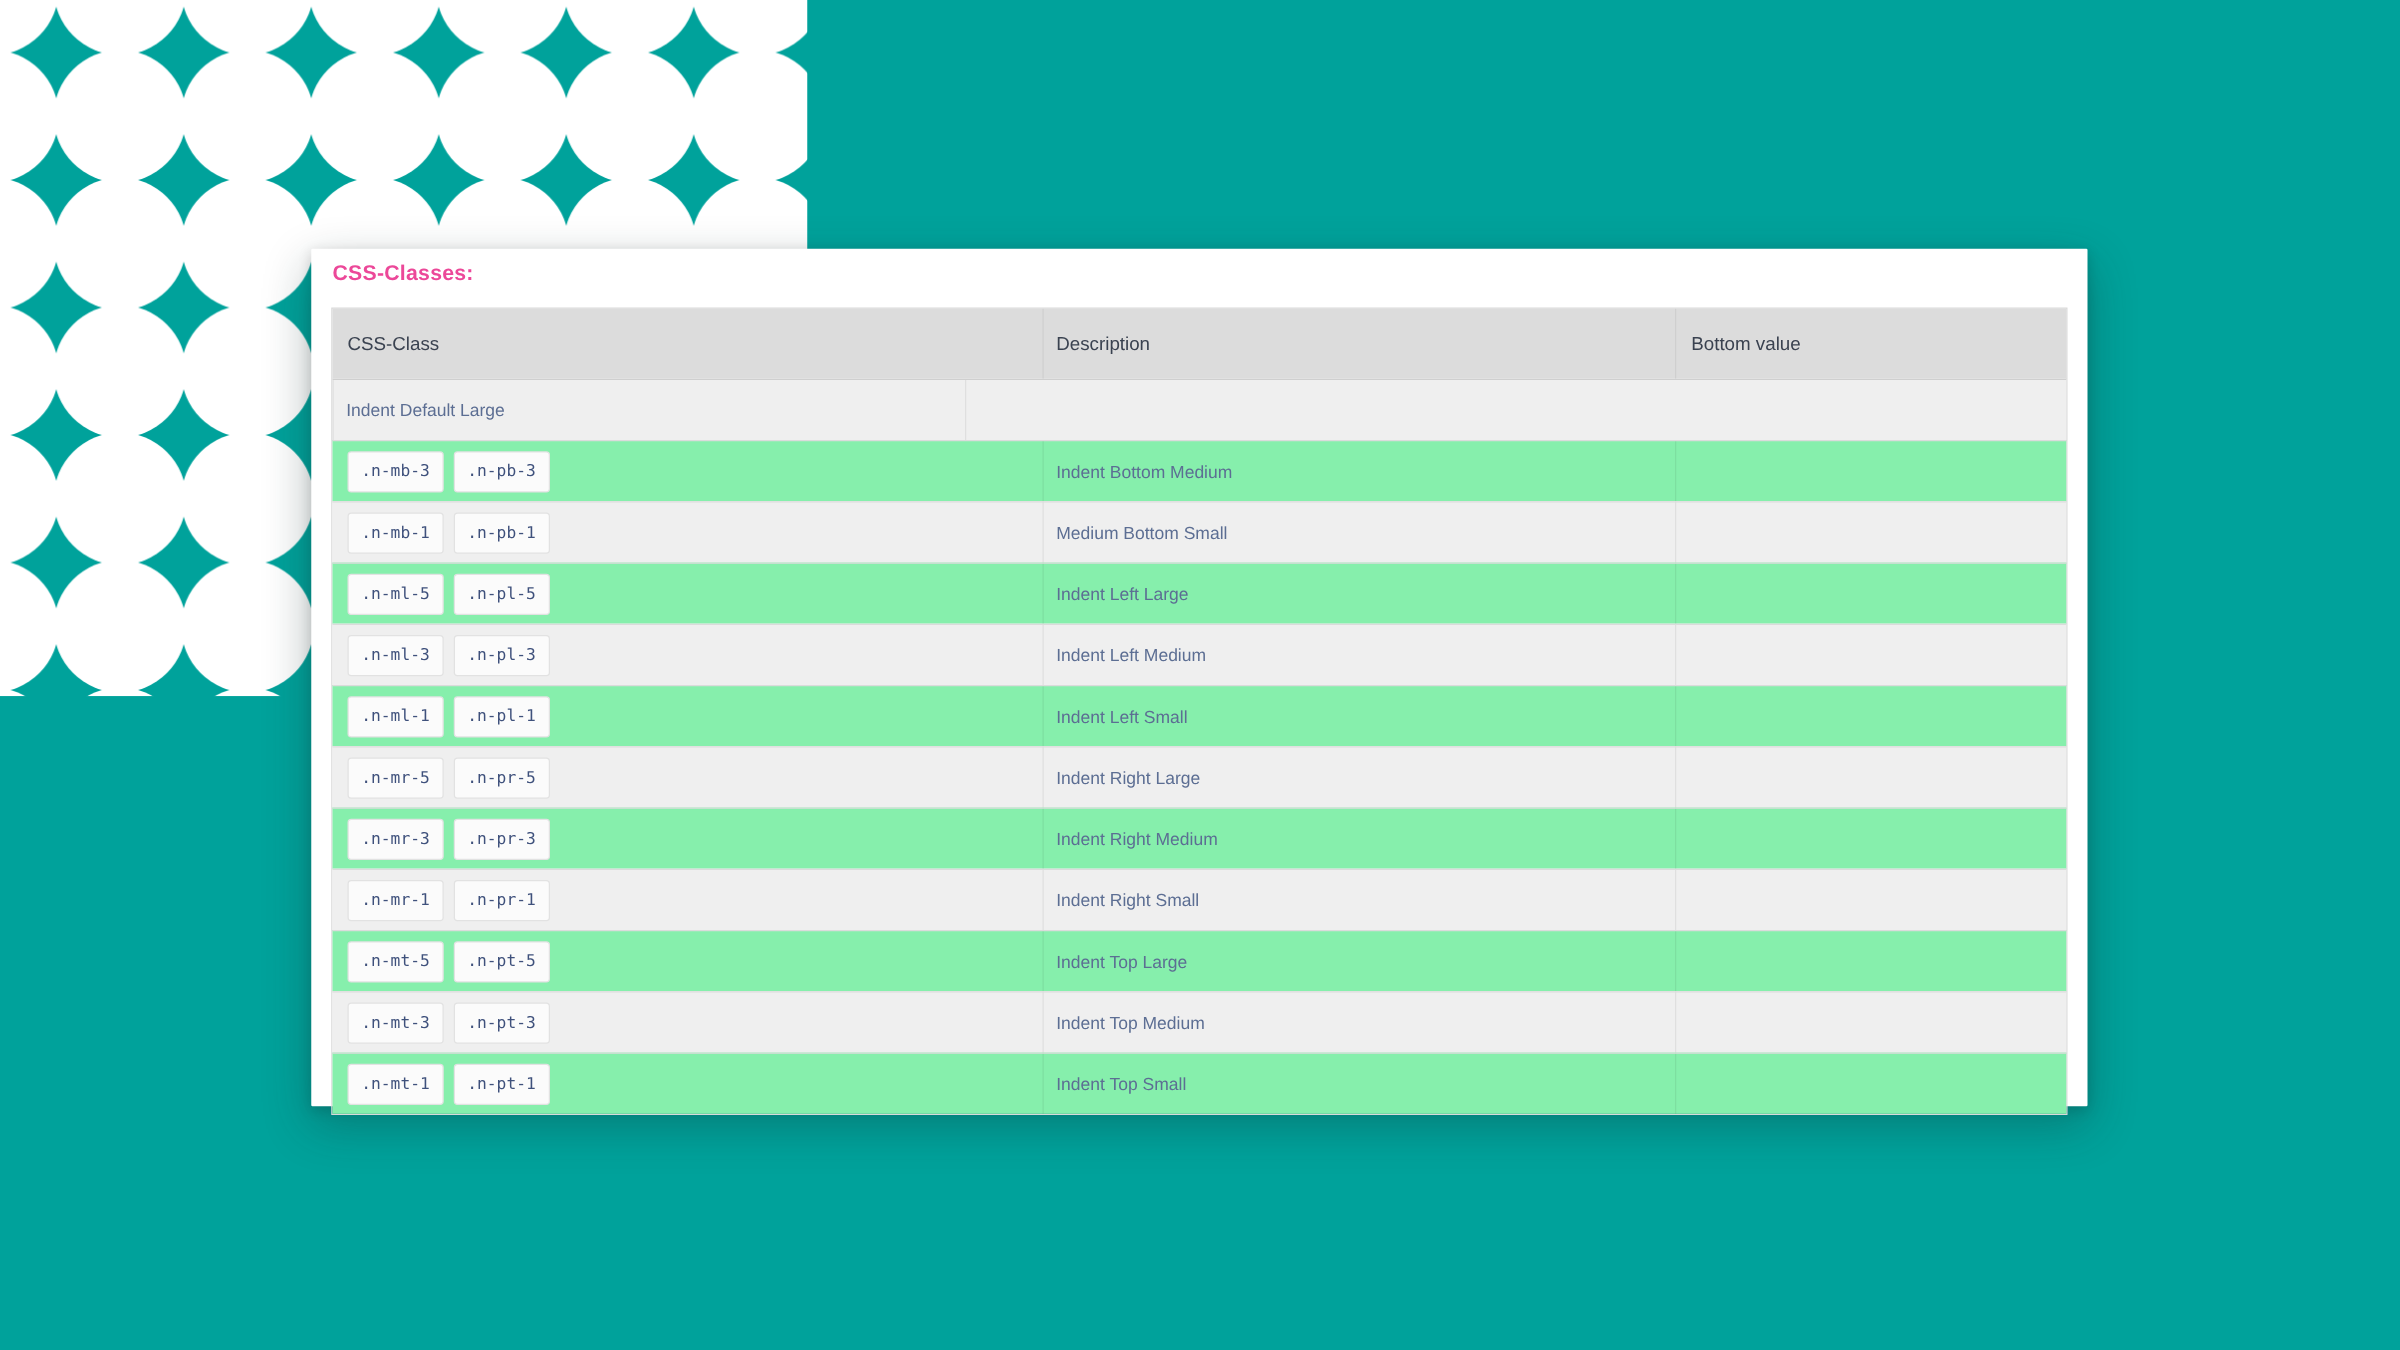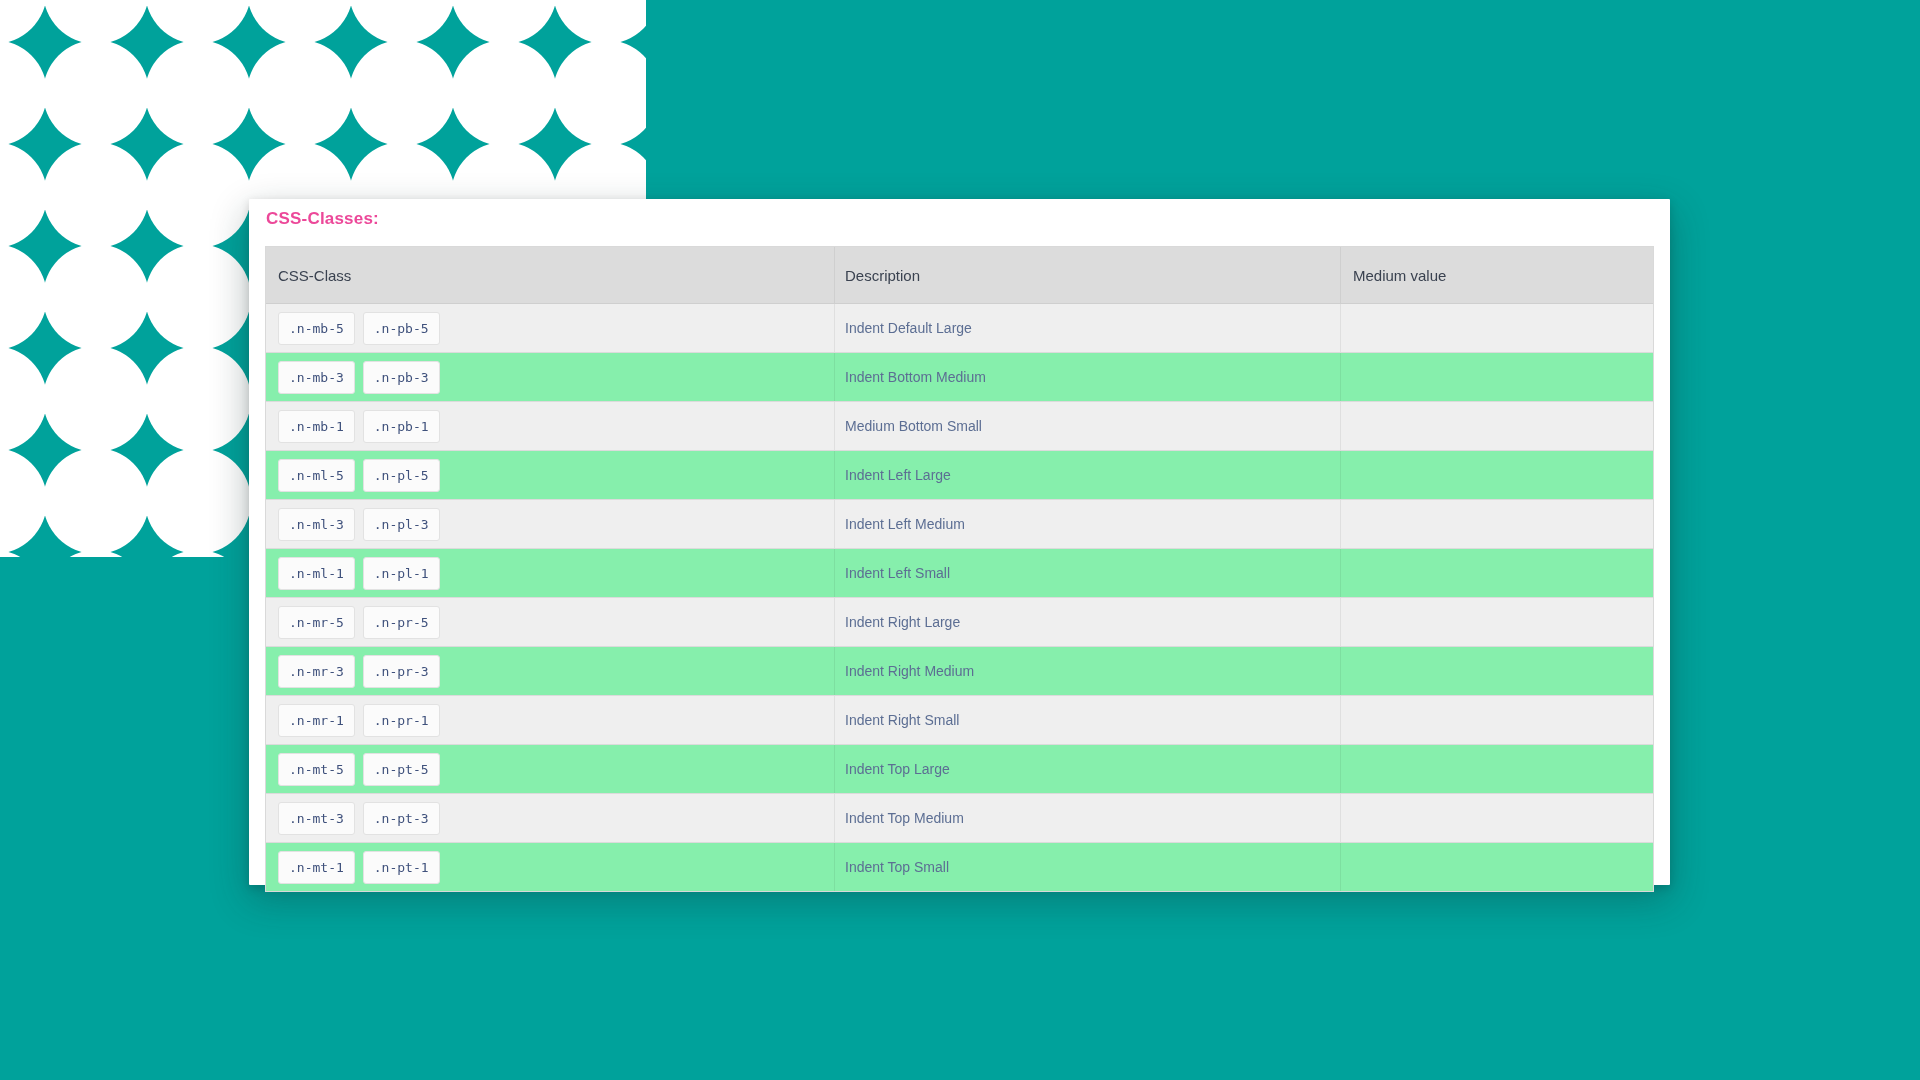--- a/index.html
+++ b/index.html
@@ -79,28 +79,24 @@
   <rect width="646" height="557" fill="url(#circlegrid)"></rect>
 </svg>
 
 <div class="card">
   <h3>CSS-Classes:</h3>
 
   <div class="tbl">
     <div class="tr thead">
       <div class="th c1">CSS-Class</div>
       <div class="th c2">Description</div>
-      <div class="th c3">Medium value</div>
+      <div class="th c3">Bottom value</div>
     </div>
     <div class="rows" id="rows">
   <div class="tr">
-    <div class="td c1">
-            <code class="badge">.n-mb-5</code>
-            <code class="badge">.n-pb-5</code>
-          </div>
     <div class="td c2 desc">Indent Default Large</div>
     <div class="td c3 defv"></div>
   </div>
 
   <div class="tr">
     <div class="td c1">
             <code class="badge">.n-mb-3</code>
             <code class="badge">.n-pb-3</code>
           </div>
     <div class="td c2 desc">Indent Bottom Medium</div>

